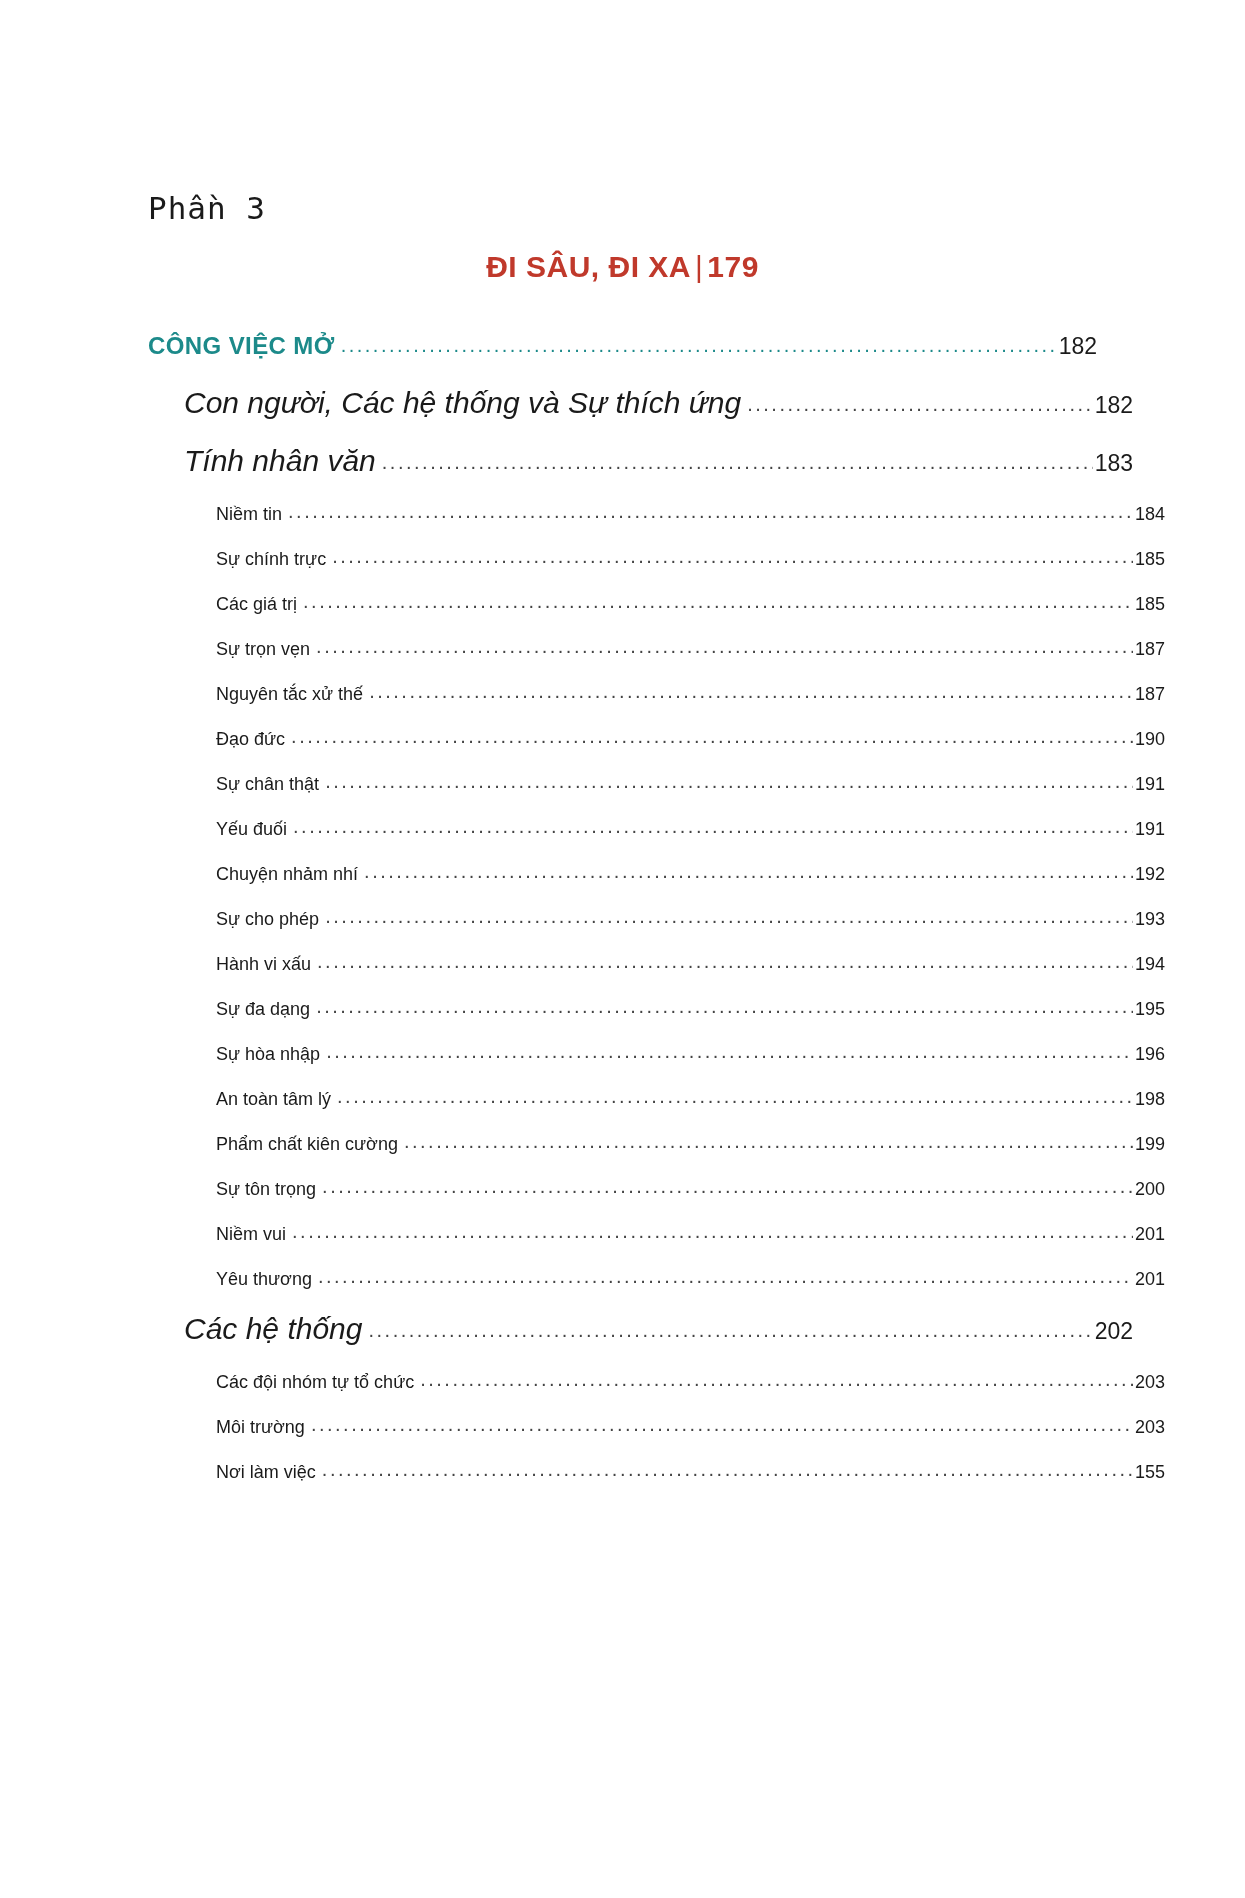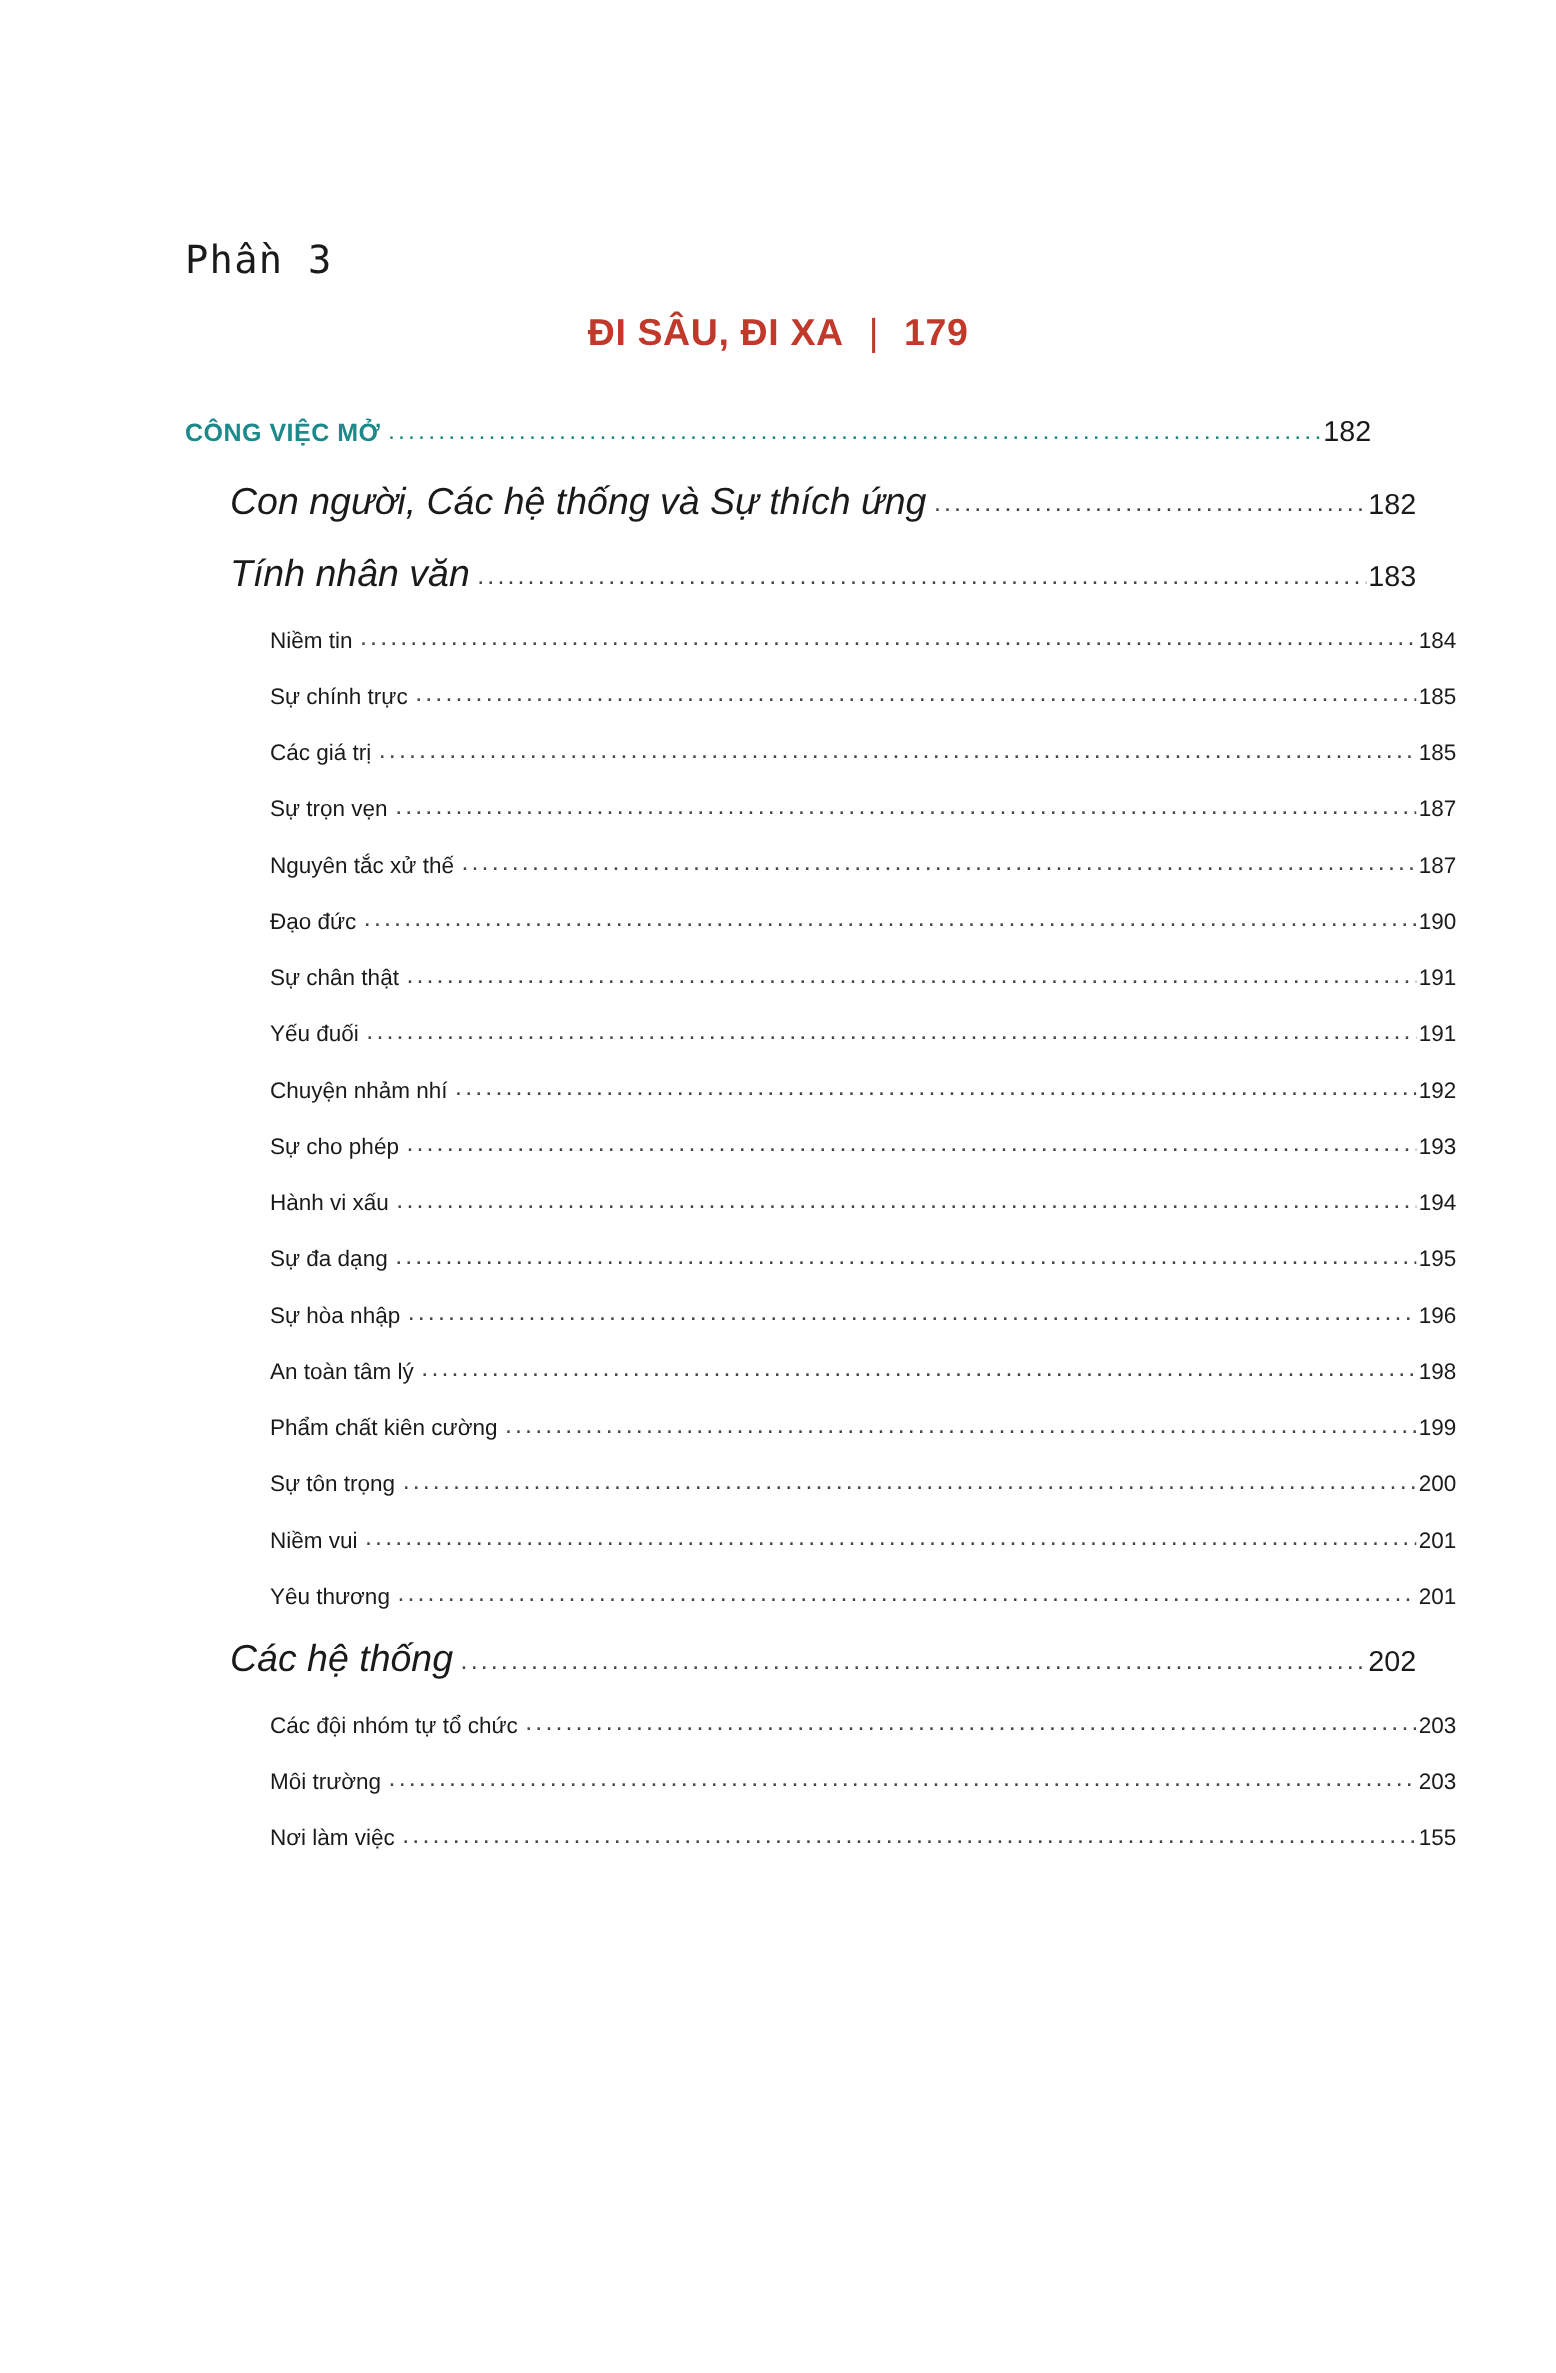--- a/index.html
+++ b/index.html
@@ -33,21 +33,20 @@
   }
   .part-title-row {
     margin-top: 24px;
     font-size: 30px;
     font-weight: bold;
     color: #c0392b;
     letter-spacing: 0.5px;
     display: flex;
     justify-content: center;
     align-items: baseline;
-    gap: 16px;
   }
   .part-title-row .bar {
     color: #c0392b;
     font-weight: normal;
     font-size: 30px;
     padding: 0 4px;
   }
   .toc {
     margin-top: 48px;
   }
@@ -76,21 +75,21 @@
     flex: 0 0 auto;
     white-space: nowrap;
     font-size: 18px;
     color: #1a1a1a;
   }
 
   
   .lvl0 { margin-bottom: 26px; }
   .lvl0 .label {
     color: #1c8a8a;
-    font-size: 20px;
+    font-size: 24px;
     font-weight: bold;
     letter-spacing: 0.4px;
   }
   .lvl0 .dots { color: #1c8a8a; }
   .lvl0 .page-num { color: #1a1a1a; font-size: 23px; }
 
   
   .lvl1 { padding-left: 36px; margin-bottom: 24px; }
   .lvl1 .label {
     font-style: italic;

